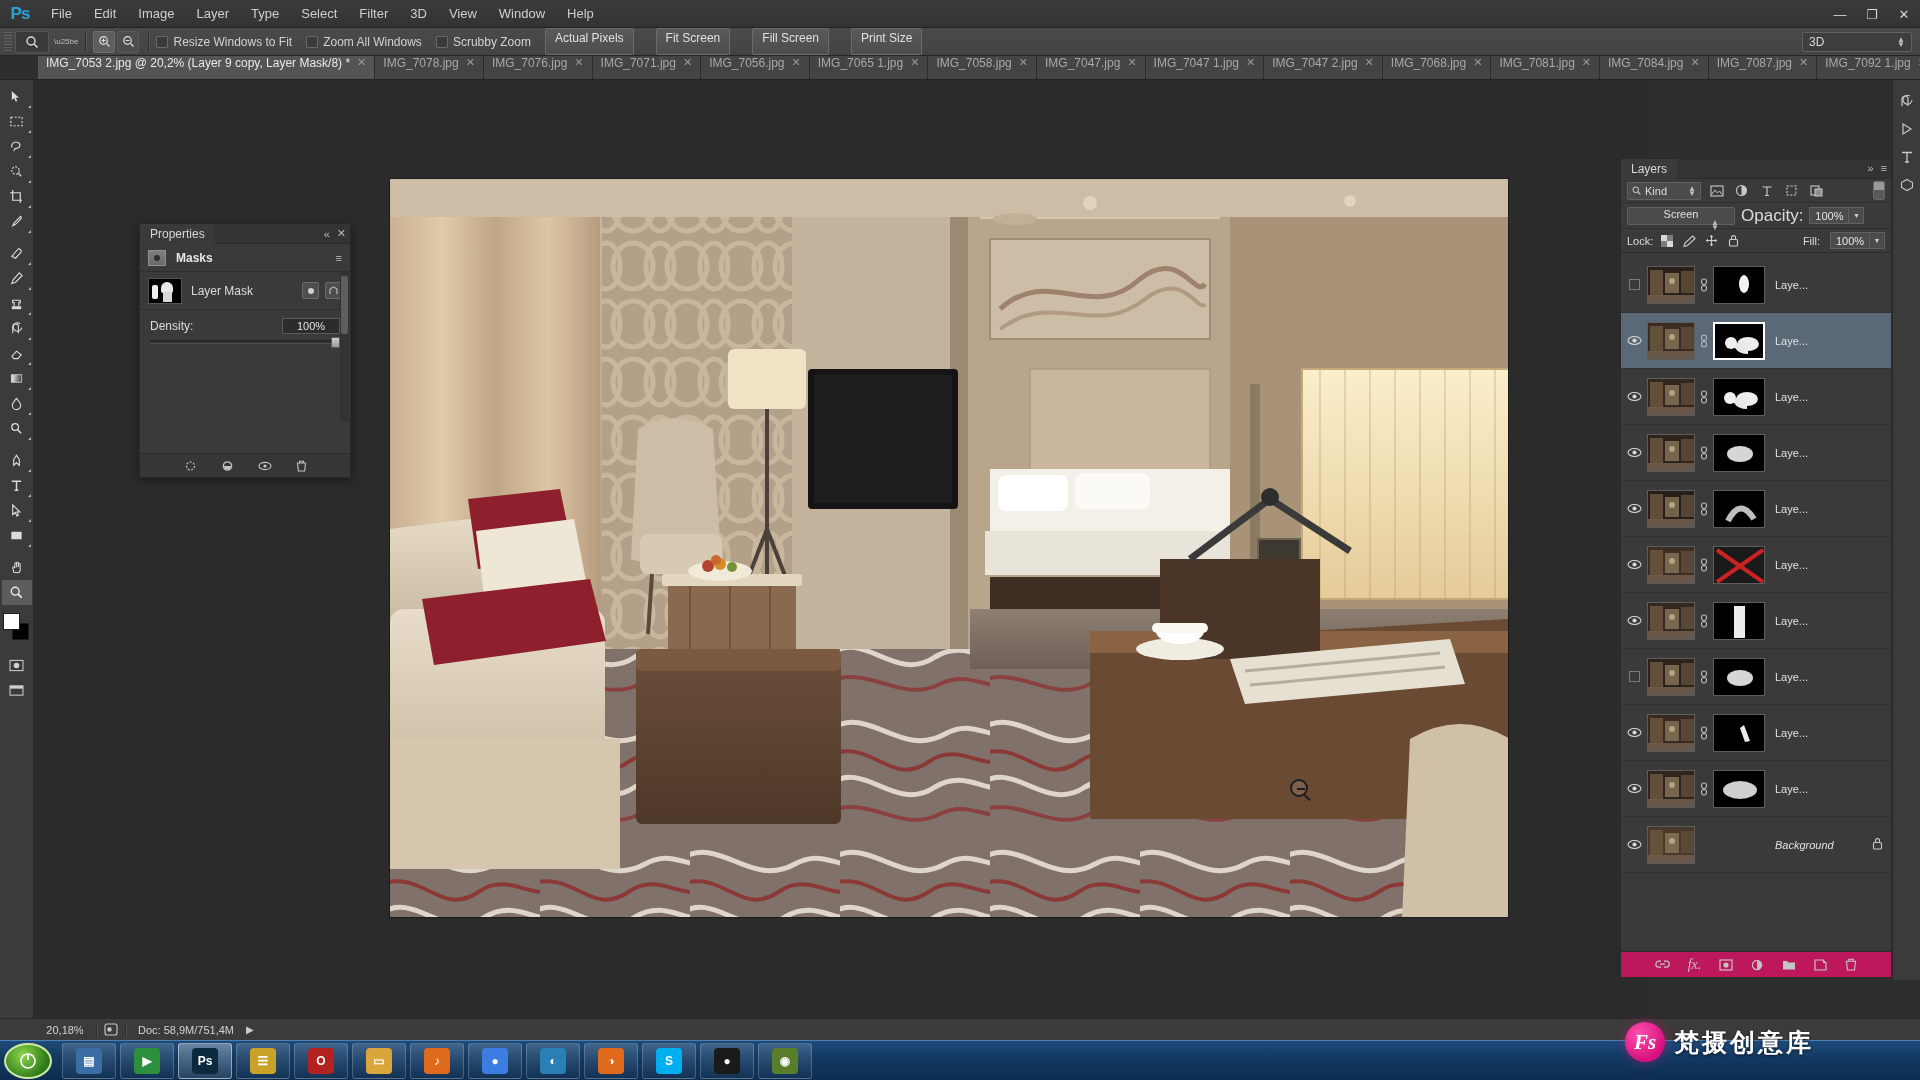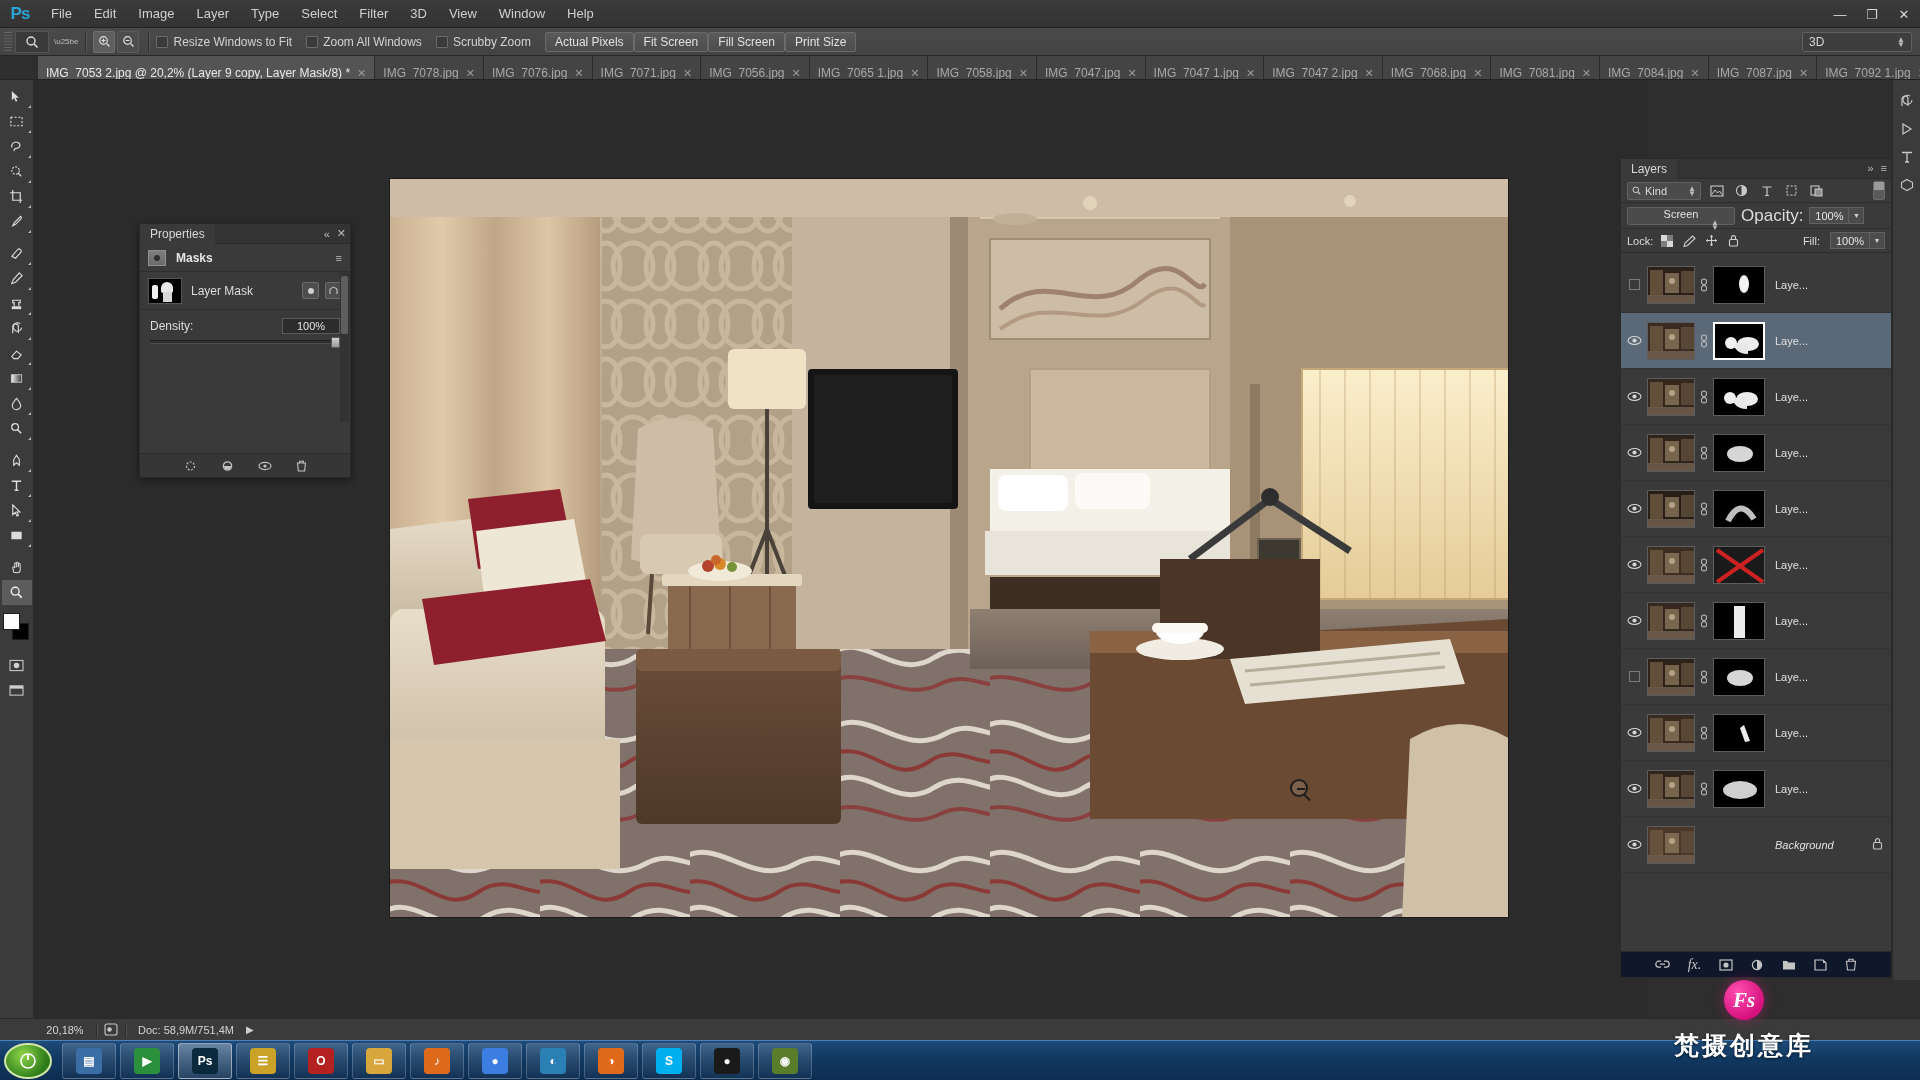--- a/index.html
+++ b/index.html
@@ -57,40 +57,40 @@
     border-radius:2px;
   }
   .opt-btn.active { background:#5e5e5e; border-color:#6e6e6e; }
   .chk-wrap { display:flex; align-items:center; margin-right:14px; }
   .chk {
     width:12px; height:12px; background:#3a3a3a;
     border:1px solid #6a6a6a; margin-right:5px; border-radius:1px;
   }
   .chk-label { font-size:12px; color:#d2d2d2; white-space:nowrap; }
   .btn-flat {
-    height:20px; padding:0 9px; line-height:18px; font-size:12px; color:#e0e0e0;
+    height:27px; padding:0 9px; line-height:18px; font-size:12px; color:#e0e0e0;
     background:linear-gradient(180deg,#5a5a5a,#4c4c4c);
-    border:1px solid #6b6b6b; border-radius:2px; margin-right:0; white-space:nowrap;
+    border:1px solid #6b6b6b; border-radius:2px; margin-right:22px; white-space:nowrap;
   }
   .workspace-sel {
     position:absolute; right:8px; top:4px; width:110px; height:20px;
     background:#3e3e3e; border:1px solid #616161; border-radius:2px;
     display:flex; align-items:center; padding:0 6px; font-size:12px; color:#d6d6d6;
   }
   .spin { margin-left:auto; display:flex; flex-direction:column; line-height:5px; font-size:8px; color:#bdbdbd;}
 
   
   .tabbar {
     position:absolute; left:0; top:56px; width:1920px; height:24px;
     background:#383838; display:flex; align-items:stretch;
     border-bottom:1px solid #222; overflow:hidden;
   }
   .tabbar-spacer { width:38px; flex:none; background:#2e2e2e; }
   .tab {
-    display:flex; align-items:flex-end; padding:0 8px; height:24px;
+    display:flex; align-items:flex-start; padding:0 8px; height:24px;
     background:#444; border-right:1px solid #2b2b2b;
     font-size:12px; color:#a8a8a8; white-space:nowrap; flex:none;
   }
   .tab.active { background:#545454; color:#e8e8e8; }
   .tab .x { margin-left:7px; font-size:11px; color:#9a9a9a; }
 
   
   .toolbar {
     position:absolute; left:0; top:80px; width:34px; height:940px;
     background:#3b3b3b; border-right:1px solid #2a2a2a; padding-top:4px;
@@ -258,21 +258,21 @@
     background:#1c1713;
   }
   .link-cell { width:18px; display:flex; align-items:center; justify-content:center; color:#b8b8b8; font-size:11px;}
   .mask-cell { width:52px; height:38px; border:1px solid #5d5d5d; background:#000; position:relative; overflow:hidden; }
   .mask-cell.active-mask { border:2px solid #fff; }
   .lname { margin-left:10px; font-size:11px; color:#e0e0e0; }
   .lname.bg-name { font-style:italic; }
   .lock-glyph { position:absolute; right:8px; color:#c5c5c5; }
   .layers-footer {
     position:absolute; left:0; bottom:0; width:100%; height:26px;
-    background:#0f172a; border-top:1px solid #2b2b2b;
+    background:#be185d; border-top:1px solid #2b2b2b;
     display:flex; align-items:center; justify-content:center; gap:18px;
   }
   .layers-footer .fbtn { color:#c4c4c4; display:flex; align-items:center; }
 
   
   .rail {
     position:absolute; right:0; top:80px; width:28px; height:900px;
     background:#3b3b3b; border-left:1px solid #2a2a2a; padding-top:6px;
   }
   .rail-ic { width:26px; height:26px; margin:2px auto; display:flex; align-items:center; justify-content:center; color:#c9c9c9;}
@@ -308,21 +308,21 @@
     border:1px solid rgba(255,255,255,.2);
     display:flex; align-items:center; justify-content:center;
   }
   .tb-item.active { background:linear-gradient(180deg,rgba(255,255,255,.34),rgba(255,255,255,.1));
                     border-color:rgba(255,255,255,.45); }
   .tb-ico { width:26px; height:26px; border-radius:4px; display:flex; align-items:center; justify-content:center;
             font-size:12px; font-weight:bold; color:#fff; }
 
   
   .watermark {
-    position:absolute; right:106px; bottom:18px; display:flex; align-items:center; gap:9px; z-index:40;flex-direction:column;
+    position:absolute; right:106px; bottom:18px; display:flex; align-items:center; gap:9px; z-index:40;
   }
   .wm-logo {
     width:40px; height:40px; border-radius:50%;
     background:radial-gradient(circle at 35% 30%, #ff4fae, #d6117e 70%);
     display:flex; align-items:center; justify-content:center;
     color:#fff; font-size:21px; font-style:italic; font-weight:bold;
     font-family:"Liberation Serif", serif;
     box-shadow:0 0 12px rgba(214,17,126,.5);
   }
   .wm-text { color:#fff; font-size:25px; font-weight:bold; letter-spacing:3px;

